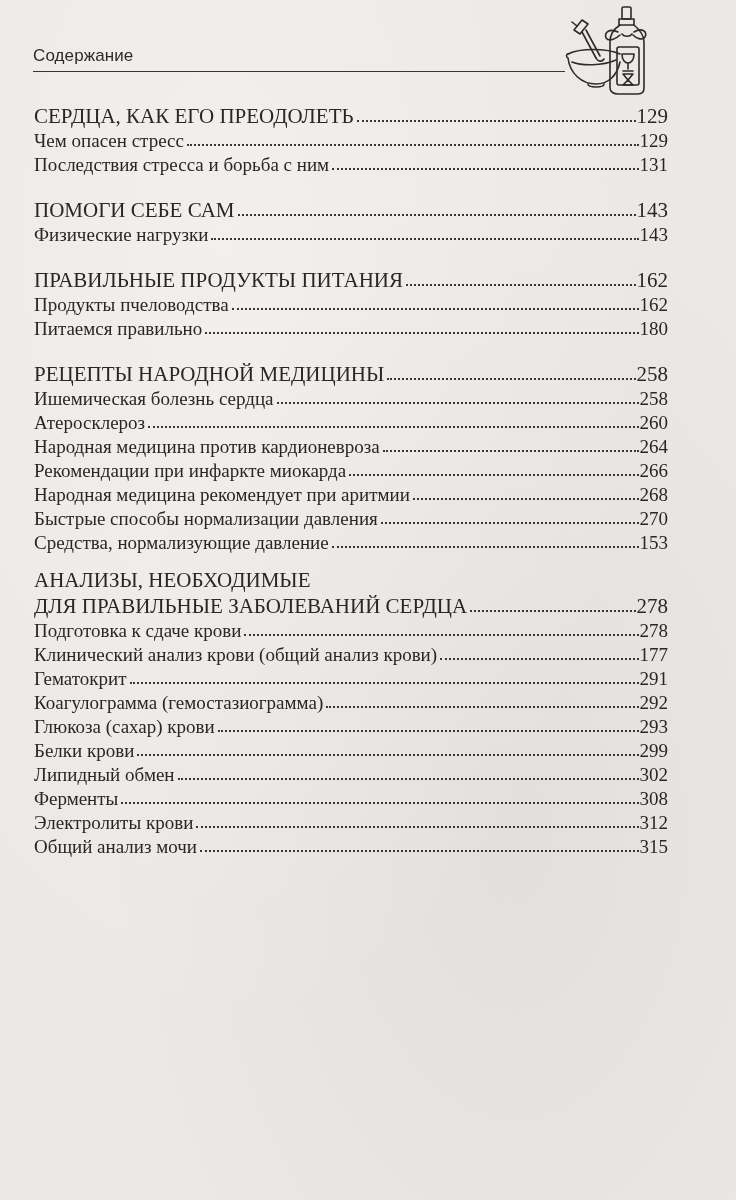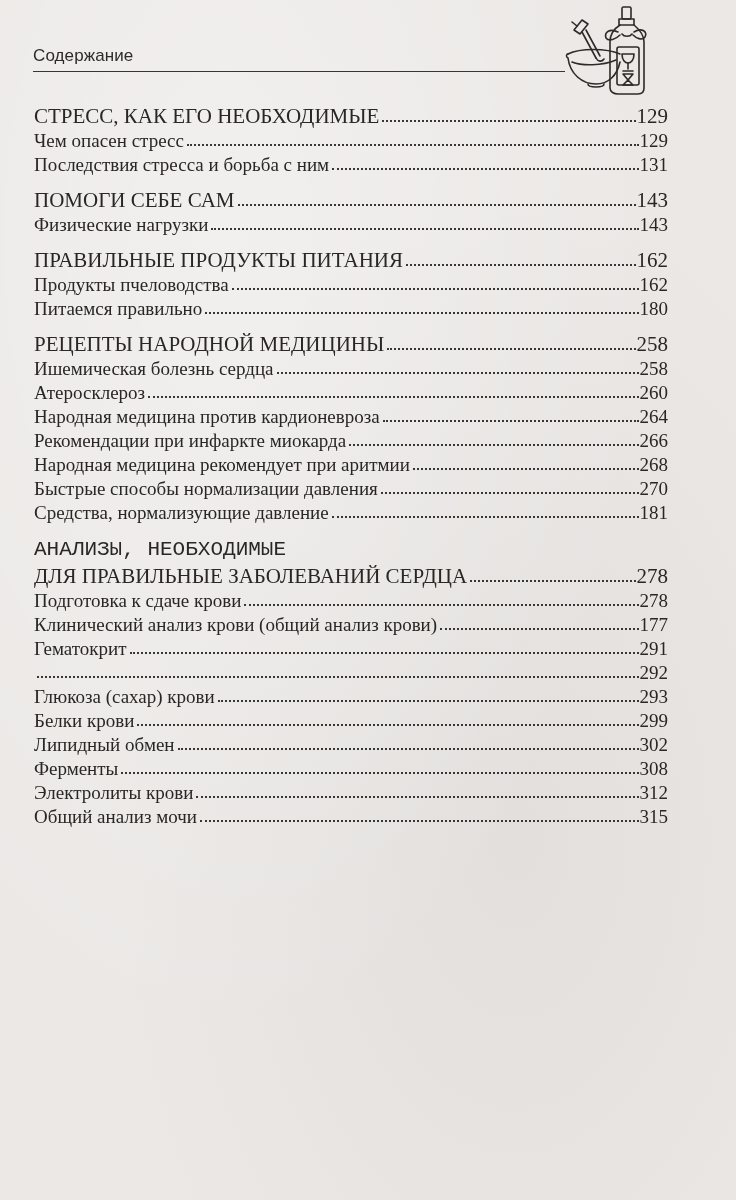--- a/index.html
+++ b/index.html
@@ -24,23 +24,23 @@
       position: absolute; left: 33px; top: 71px; width: 532px; height: 0;
       border-top: 1.5px solid #3a3534;
     }
     .ornament { position: absolute; left: 562px; top: 2px; width: 110px; height: 100px; }
 
     .toc { position: absolute; left: 34px; top: 103px; width: 634px; }
     .row {
       display: flex; align-items: baseline; height: 24px; line-height: 24px;
       font-size: 19px; white-space: nowrap;
     }
-    .row.section { font-size: 21px; height: 26px; line-height: 26px; margin-top: 10px; }
+    .row.section { font-size: 21px; height: 26px; line-height: 26px; margin-top: 20px; }
     .row.section.first { margin-top: 0; }
-    .row.section-line { font-size: 21px; height: 26px; line-height: 26px; margin-top: 12px; font-family: Liberation Mono, monospace; }
+    .row.section-line { font-size: 21px; height: 26px; line-height: 26px; margin-top: 12px; }
     .row .title { flex: 0 0 auto; }
     .row .leader {
       flex: 1 1 auto; margin: 0 1px 0 3px; height: 4px; align-self: baseline;
       border-bottom: 2px dotted #3a3534; position: relative; top: -1px;
     }
     .row .page-num { flex: 0 0 auto; text-align: right; }
   </style>
 </head>
 <body>
 
@@ -70,21 +70,21 @@
     <path d="M20 30 L34 56"></path>
     <path d="M24 28 L38 54"></path>
     <path d="M12 28 l8 -10 l6 4 l-8 10 z"></path>
     <path d="M15 24 l-5 -4"></path>
     <path d="M34 56 c2 4 6 4 8 1"></path>
   </svg>
 
   <div class="toc">
 
     <div class="row section first">
-      <span class="title">СТРЕСС, КАК ЕГО НЕОБХОДИМЫЕ</span>
+      <span class="title">СЕРДЦА, КАК ЕГО ПРЕОДОЛЕТЬ</span>
       <span class="leader"></span>
       <span class="page-num">129</span>
     </div>
     <div class="row">
       <span class="title">Чем опасен стресс</span>
       <span class="leader"></span>
       <span class="page-num">129</span>
     </div>
     <div class="row">
       <span class="title">Последствия стресса и борьба с ним</span>
@@ -150,21 +150,21 @@
       <span class="page-num">268</span>
     </div>
     <div class="row">
       <span class="title">Быстрые способы нормализации давления</span>
       <span class="leader"></span>
       <span class="page-num">270</span>
     </div>
     <div class="row">
       <span class="title">Средства, нормализующие давление</span>
       <span class="leader"></span>
-      <span class="page-num">181</span>
+      <span class="page-num">153</span>
     </div>
 
     <div class="row section-line">
       <span class="title">АНАЛИЗЫ, НЕОБХОДИМЫЕ</span>
     </div>
     <div class="row section" style="margin-top:0">
       <span class="title">ДЛЯ ПРАВИЛЬНЫЕ ЗАБОЛЕВАНИЙ СЕРДЦА</span>
       <span class="leader"></span>
       <span class="page-num">278</span>
     </div>
@@ -177,20 +177,21 @@
       <span class="title">Клинический анализ крови (общий анализ крови)</span>
       <span class="leader"></span>
       <span class="page-num">177</span>
     </div>
     <div class="row">
       <span class="title">Гематокрит</span>
       <span class="leader"></span>
       <span class="page-num">291</span>
     </div>
     <div class="row">
+      <span class="title">Коагулограмма (гемостазиограмма)</span>
       <span class="leader"></span>
       <span class="page-num">292</span>
     </div>
     <div class="row">
       <span class="title">Глюкоза (сахар) крови</span>
       <span class="leader"></span>
       <span class="page-num">293</span>
     </div>
     <div class="row">
       <span class="title">Белки крови</span>

